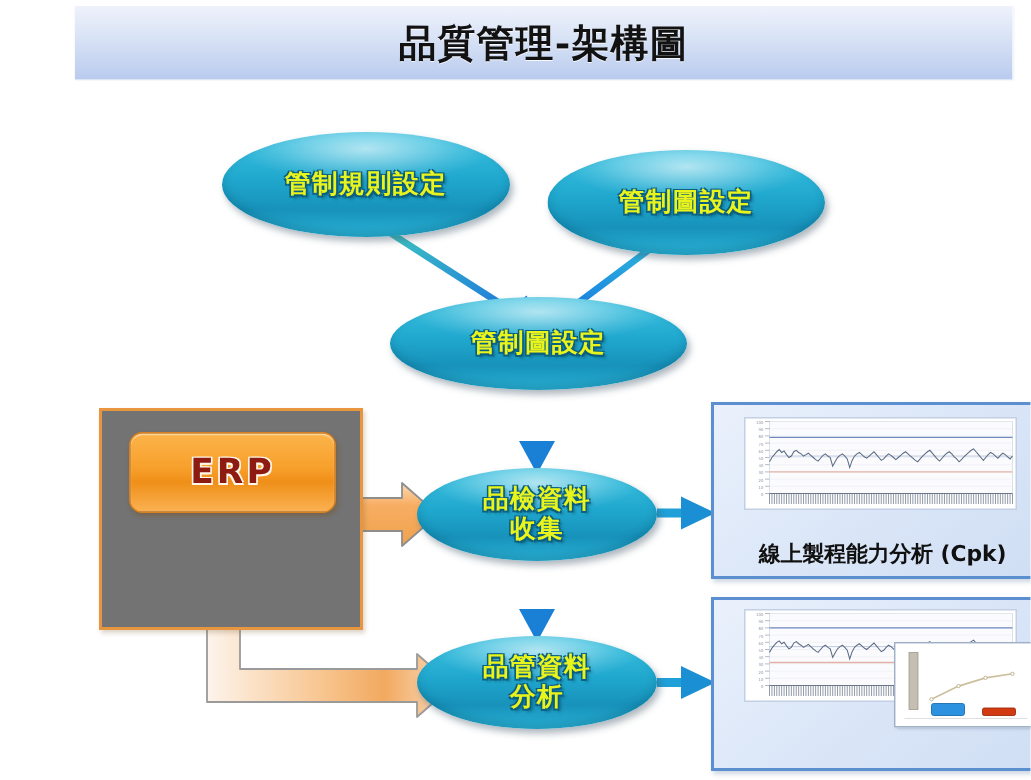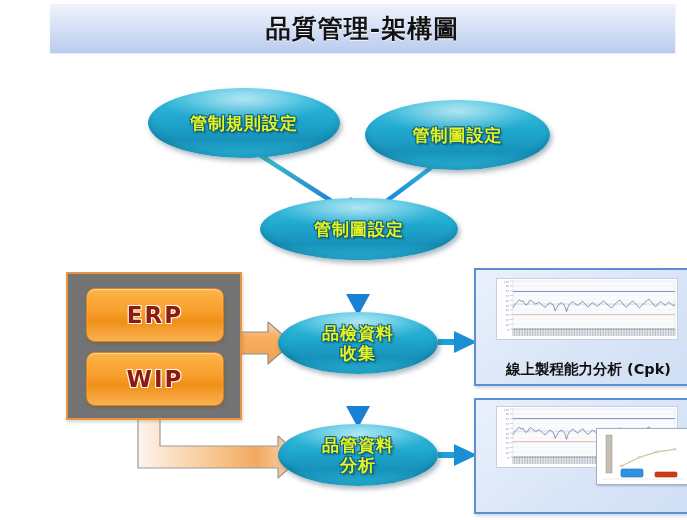--- a/index.html
+++ b/index.html
@@ -225,23 +225,20 @@
     </g>
 
     <g>
       <path d="M118,414 L140,414 L140,446 L258,446 L258,436 L282,457 L258,478 L258,468 L118,468 Z" fill="url(#orGrad2)" stroke="#9a9a9a" stroke-width="1.2" stroke-linejoin="round"></path>
     </g>
   </svg>
 
   <div class="src-box">
     <div class="src-btn" id="btn-erp">
       <span class="src-btn-label">ERP</span>
-    </div>
-    <div class="src-btn" id="btn-wip">
-      <span class="src-btn-label">WIP</span>
     </div>
   </div>
 
   <div class="ellipse" id="ell-collect">
     <span class="ellipse-label">品檢資料
 收集</span>
   </div>
 
   <div class="ellipse" id="ell-analyze">
     <span class="ellipse-label">品管資料

